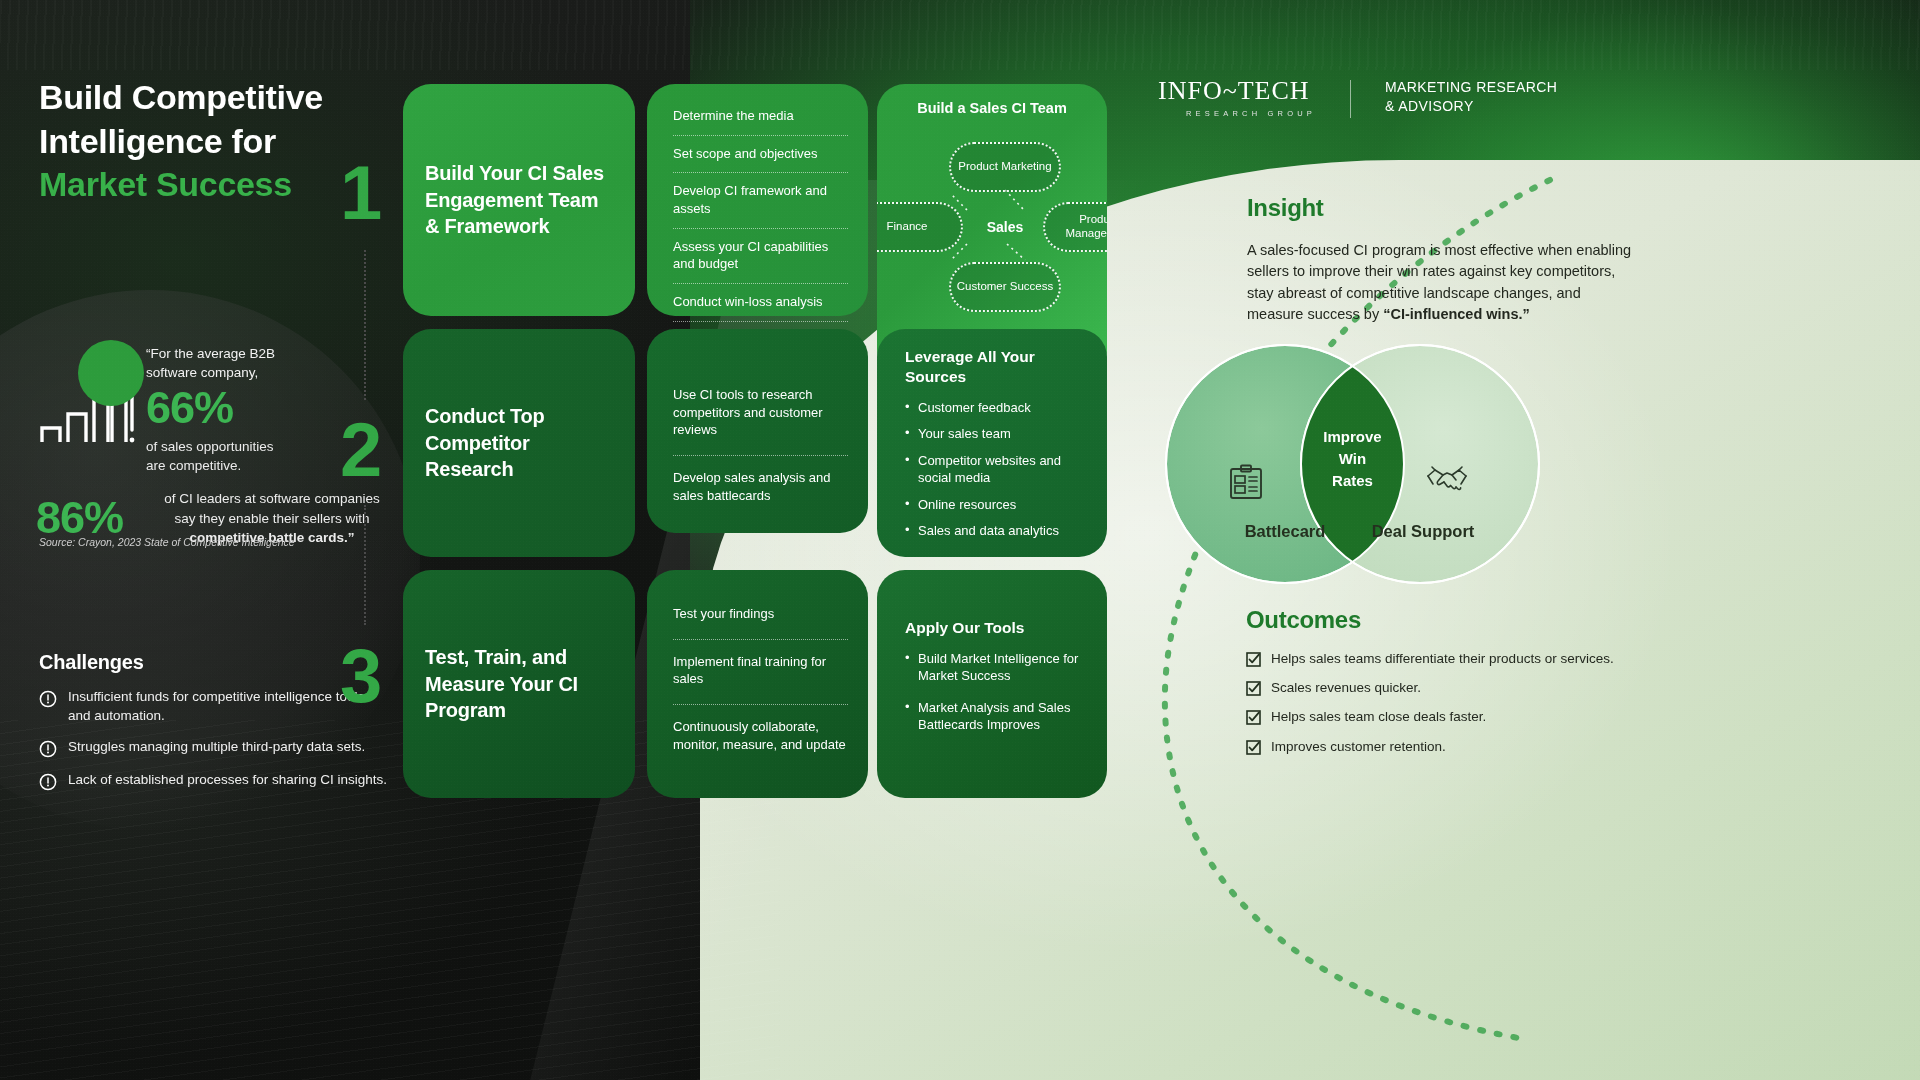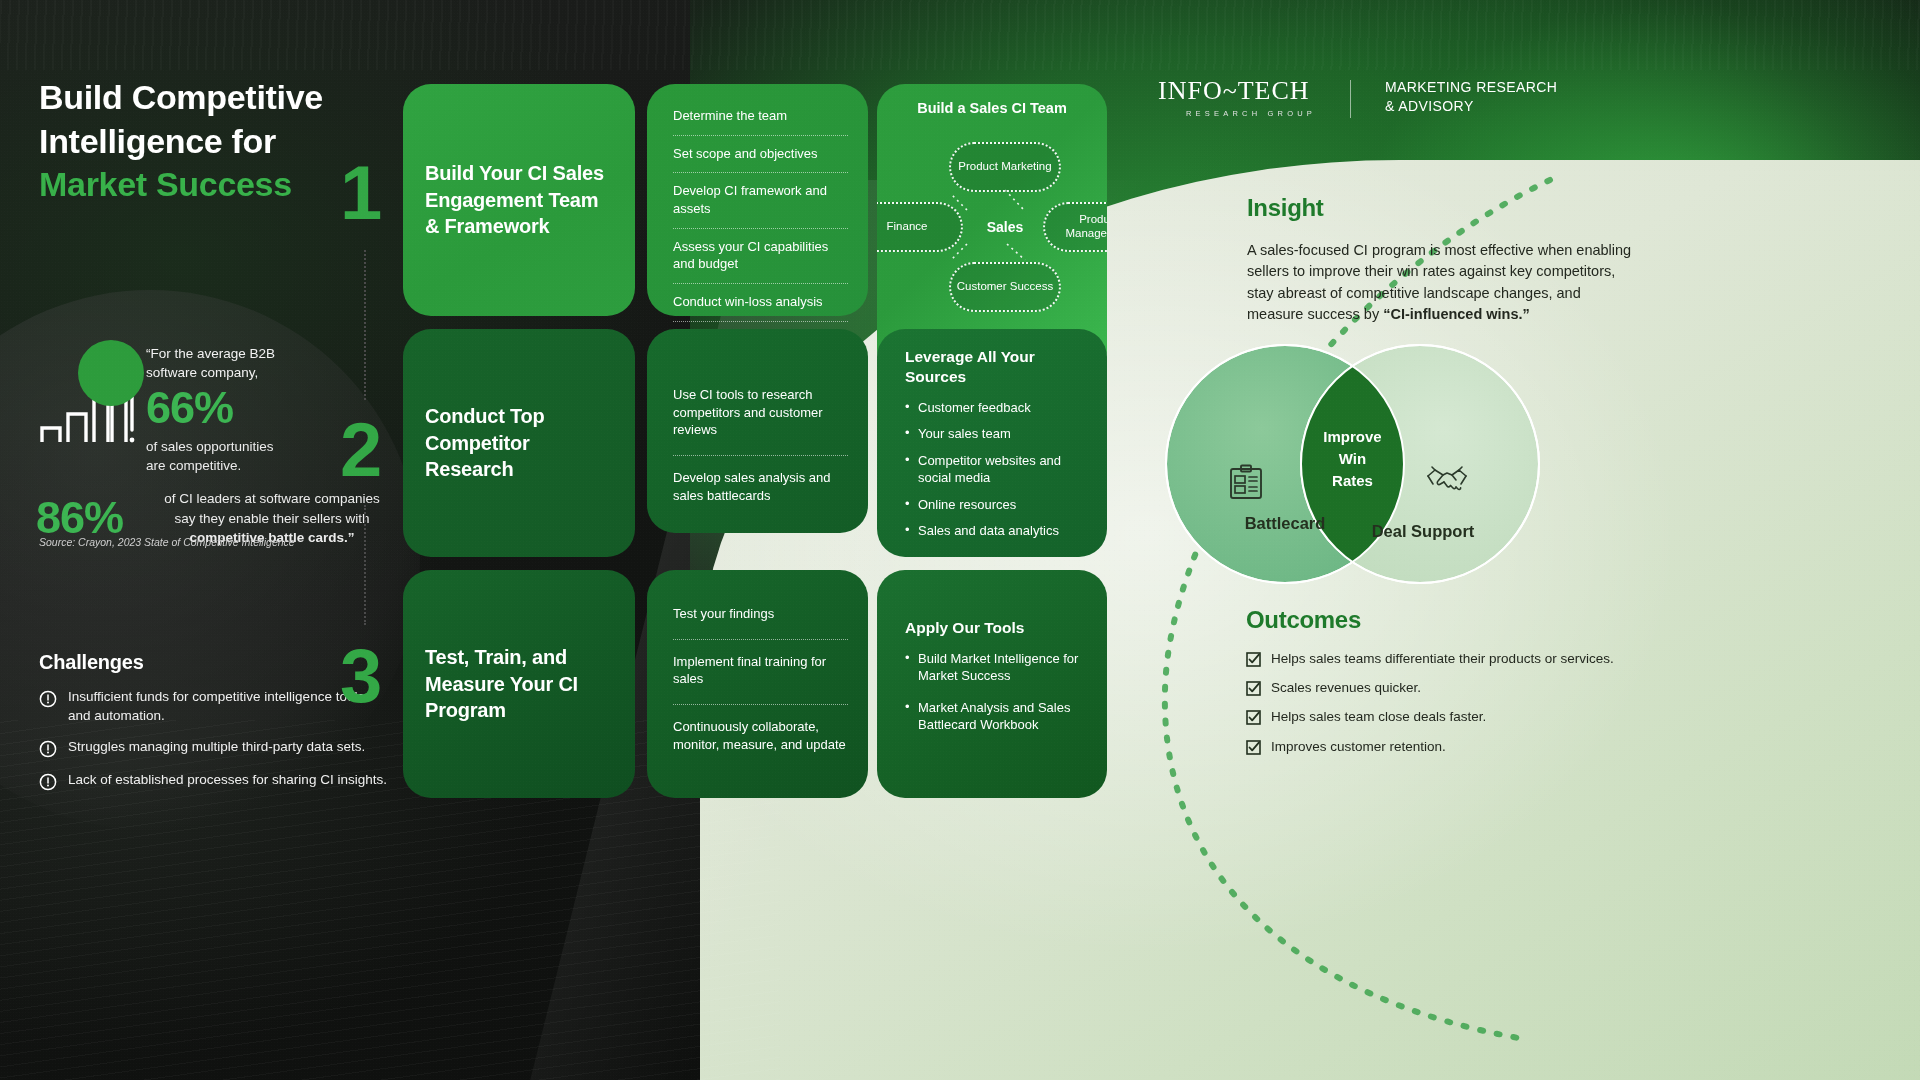--- a/index.html
+++ b/index.html
@@ -172,21 +172,21 @@
   .insight p { color: #23281f; font-size: 14.5px; line-height: 1.48; }
   .insight p b { font-weight: 700; }
 
   .venn { position: absolute; left: 1165px; top: 344px; width: 375px; height: 240px; }
   .venn .circle { position: absolute; top: 0; width: 240px; height: 240px; border-radius: 50%; border: 2px solid #ffffff; }
   .venn .c-left { left: 0; background: radial-gradient(circle at 40% 35%, #8cc99a, #6fb886 75%, #63ad7c); }
   .venn .c-right { left: 135px; background: radial-gradient(circle at 60% 35%, #d5e8d2, #c3ddc0 75%, #b9d6b6); }
   .venn-label {
     position: absolute; font-weight: 700; text-align: center;
   }
-  .lbl-battlecard { left: 22px; top: 170px; width: 196px; color: #24301f; font-size: 16.5px; }
+  .lbl-battlecard { left: 22px; top: 178px; width: 196px; color: #24301f; font-size: 16.5px; }
   .lbl-deal { left: 160px; top: 178px; width: 196px; color: #24301f; font-size: 16.5px; }
   .lbl-improve { left: 135px; top: 82px; width: 105px; color: #fff; font-size: 15px; line-height: 1.45; }
   .venn-icon { position: absolute; }
   .icon-battlecard { left: 62px; top: 120px; }
   .icon-deal { left: 260px; top: 118px; }
 
   .outcomes { position: absolute; left: 1246px; top: 606px; width: 400px; }
   .outcomes h2 { color: #1e7a2b; font-size: 24px; font-weight: 700; margin-bottom: 16px; letter-spacing: -0.3px; }
   .oc-item { display: flex; gap: 10px; margin-bottom: 11px; align-items: flex-start; }
   .oc-check { flex: 0 0 15px; width: 15px; height: 15px; margin-top: 2px; }
@@ -317,21 +317,21 @@
   <div class="stepnum n2">2</div>
   <div class="dotline d2"></div>
   <div class="stepnum n3">3</div>
 
   <div class="card c1a">
     <div class="card-title">Build Your CI Sales Engagement Team &amp; Framework</div>
   </div>
 
   <div class="card c1b">
     <ul class="steplist">
-      <li>Determine the team</li>
+      <li>Determine the media</li>
       <li>Set scope and objectives</li>
       <li>Develop CI framework and assets</li>
       <li>Assess your CI capabilities and budget</li>
       <li>Conduct win-loss analysis</li>
       <li>Interview customers</li>
     </ul>
   </div>
 
   <div class="card c1c">
     <div class="citeam-title">Build a Sales CI Team</div>
@@ -393,21 +393,21 @@
       <li>Test your findings</li>
       <li>Implement final training for sales</li>
       <li>Continuously collaborate, monitor, measure, and update</li>
     </ul>
   </div>
 
   <div class="card c3c">
     <div class="minihead">Apply Our Tools</div>
     <ul class="bullets loose">
       <li>Build Market Intelligence for Market Success</li>
-      <li>Market Analysis and Sales Battlecard Workbook</li>
+      <li>Market Analysis and Sales Battlecards Improves</li>
     </ul>
   </div>
 
   <div class="insight">
     <h2>Insight</h2>
     <p><span>A sales-focused CI program is most effective when enabling sellers to improve their win rates against key competitors, stay abreast of competitive landscape changes, and measure success by </span><b>“CI-influenced wins.”</b></p>
   </div>
 
   <div class="venn">
     <div class="circle c-left"></div>

